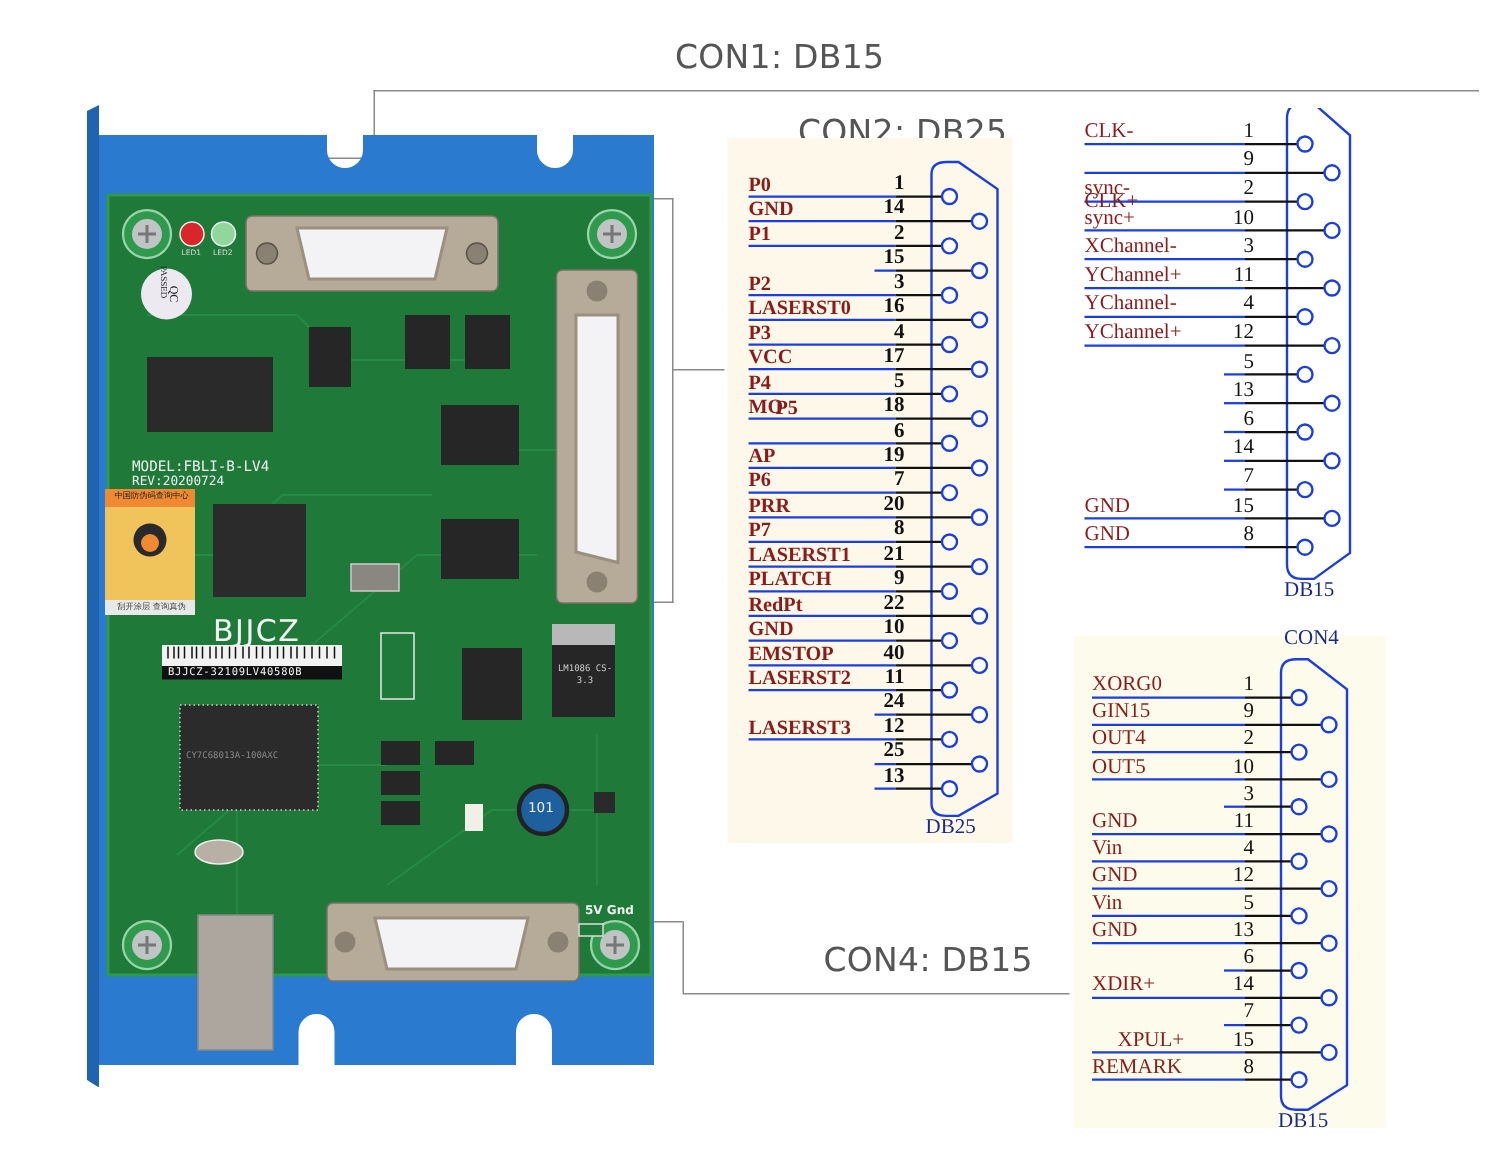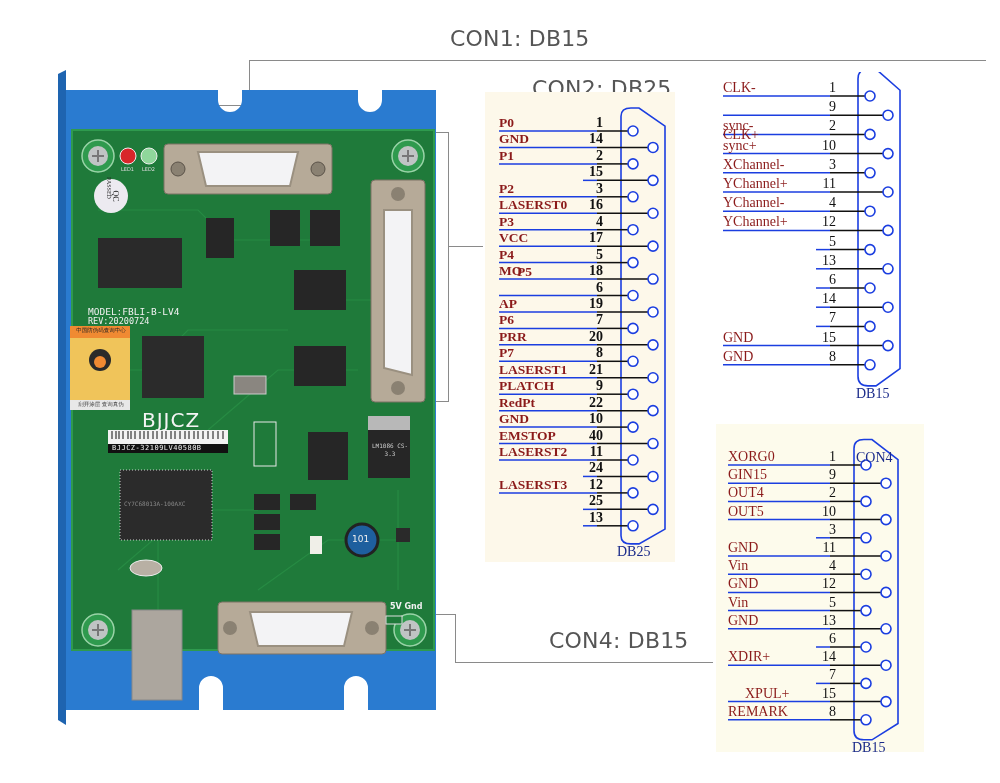--- a/index.html
+++ b/index.html
@@ -437,14 +437,14 @@
     <div class="num thin" style="left: 96px; top: 208px; font-weight: normal;">6</div>
     <div class="lbl thin" style="left: 12px; top: 226.2px;">XDIR+</div>
     <div class="num thin" style="left: 96px; top: 226.2px; font-weight: normal;">14</div>
     <div class="lbl thin" style="left: 12px; top: 244.4px;"></div>
     <div class="num thin" style="left: 96px; top: 244.4px; font-weight: normal;">7</div>
     <div class="lbl thin" style="left: 29px; top: 262.6px;">XPUL+</div>
     <div class="num thin" style="left: 96px; top: 262.6px; font-weight: normal;">15</div>
     <div class="lbl thin" style="left: 12px; top: 280.8px;">REMARK</div>
     <div class="num thin" style="left: 96px; top: 280.8px; font-weight: normal;">8</div>
     <div class="conn-name" style="left: 136px; top: 315.82px;">DB15</div>
-    <div class="conn-name" style="left: 140px; top: -6.32px; margin-top: 32px;">CON4</div>
+    <div class="conn-name" style="left: 140px; top: -6.32px;">CON4</div>
   </div>
 
 </body></html>

